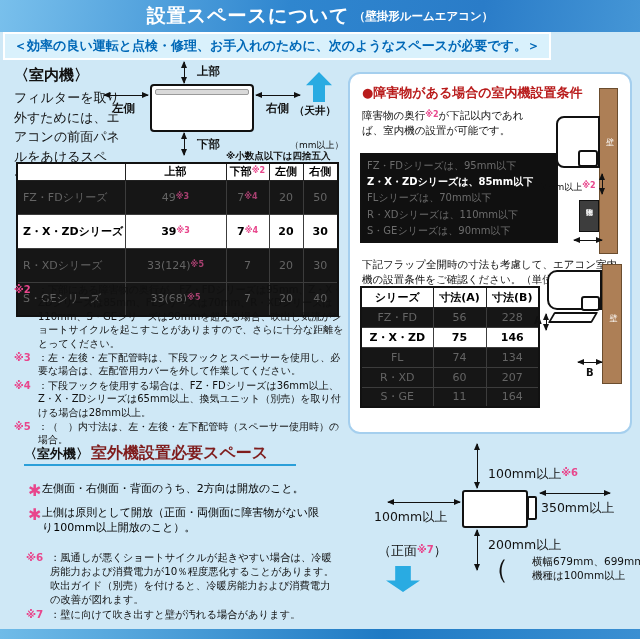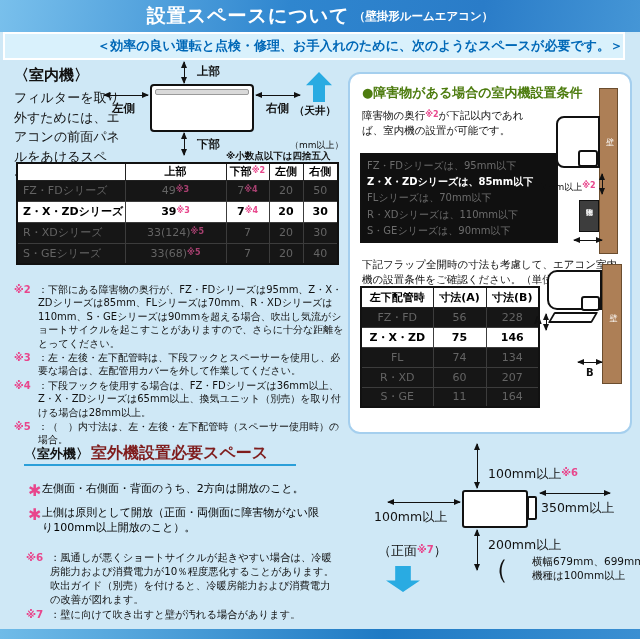--- a/index.html
+++ b/index.html
@@ -6,47 +6,47 @@
   body { font-family:"DejaVu Sans","Liberation Sans",sans-serif; }
   .page { position:relative; width:640px; height:639px; overflow:hidden; background:#cfe8f6; }
   .abs { position:absolute; }
 
   
   .hdr { position:absolute; left:0; top:0; width:640px; height:32px;
          background:linear-gradient(100deg,#79c0ec 0%,#2f86cf 45%,#2a7cc8 75%,#4596d6 100%);
          display:flex; align-items:center; justify-content:center; gap:4px; }
   .hdr-title { color:#fff; font-size:19px; font-weight:bold; letter-spacing:1px; }
   .hdr-note  { color:#fff; font-size:11.5px; font-weight:bold; }
-  .subtitle { position:absolute; left:3px; top:32px; width:622px; height:28px;
-              background:#d9f1fc; border:2px solid #ffffff; display:flex; align-items:center; justify-content:flex-end; }
+  .subtitle { position:absolute; left:3px; top:32px; width:548px; height:28px;
+              background:#d9f1fc; border:2px solid #ffffff; display:flex; align-items:center; justify-content:center; }
   .subtitle span { color:#0068b7; font-size:13px; font-weight:bold; }
   .sec-title { font-size:15px; font-weight:bold; color:#111; }
   .small { font-size:10px; line-height:1.34; color:#111; }
-  .blue-bold { color:#4d7c0f; font-weight:bold; }
+  .blue-bold { color:#b91c1c; font-weight:bold; }
 
   
   .harrow { position:absolute; height:0; border-top:1.5px solid #111; }
   .harrow:before,.harrow:after { content:""; position:absolute; top:-4.2px; width:0; height:0;
       border-top:3.5px solid transparent; border-bottom:3.5px solid transparent; }
   .harrow:before { left:-1px; border-right:7px solid #111; }
   .harrow:after  { right:-1px; border-left:7px solid #111; }
   .varrow { position:absolute; width:0; border-left:1.5px solid #111; }
   .varrow:before,.varrow:after { content:""; position:absolute; left:-4.2px; width:0; height:0;
       border-left:3.5px solid transparent; border-right:3.5px solid transparent; }
   .varrow:before { top:-1px; border-bottom:7px solid #111; }
   .varrow:after  { bottom:-1px; border-top:7px solid #111; }
 
   .blue-up, .blue-down { position:absolute; background:#29abe2;
       clip-path:polygon(50% 0,100% 44%,73% 44%,73% 100%,27% 100%,27% 44%,0 44%); }
   .blue-down { transform:rotate(180deg); }
 
   
   table { border-collapse:collapse; table-layout:fixed; }
   .t1 { position:absolute; left:16px; top:162px; width:321px; border:2px solid #111; background:#fff; }
-  .t1 td { border:1px solid #3c3c3c; font-size:11px; text-align:center; height:21px; padding:0; }
+  .t1 td { border:1px solid #3c3c3c; font-size:11px; text-align:center; height:34px; padding:0; }
   .t1 tr.hd td { height:17px; background:#fff; color:#000; font-weight:600; border-color:#222; }
   .t1 td.series { text-align:left; padding-left:5px; }
   .t1 tr.dark td { background:#161616; color:#646464; }
   .t1 tr.hl td { background:#ffffff; color:#000; font-weight:bold;margin-left:20px; }
   .diag { background:linear-gradient(to bottom right,transparent 49%,#333 49%,#333 51.5%,transparent 51.5%); }
   .mark { font-size:8px; color:#e8468c; vertical-align:2px; font-weight:bold; }
   tr.dark .mark { color:#a84070; }
 
   .t2 { position:absolute; left:10px; top:212px; width:178px; border:2px solid #111; background:#fff; }
   .t2 td { border:1px solid #3c3c3c; font-size:11px; text-align:center; height:20px; padding:0; }
@@ -238,21 +238,21 @@
     <div class="abs" style="left:12px; top:183px; width:264px; font-size:10.5px; line-height:1.4; color:#111;">下記フラップ全開時の寸法も考慮して、エアコン室内機の設置条件をご確認ください。（単位：mm）</div>
 
     <table class="t2">
       <colgroup>
           <col style="width:72px">
           <col style="width:53px">
           <col style="width:53px">
         </colgroup>
       <tbody>
           <tr class="hd">
-        <td>左下配管時</td>
+        <td>シリーズ</td>
         <td>寸法(A)</td>
         <td>寸法(B)</td>
       </tr>
       <tr class="dark">
         <td>FZ・FD</td>
         <td>56</td>
         <td>228</td>
       </tr>
       <tr class="hl">
         <td>Z・X・ZD</td>

